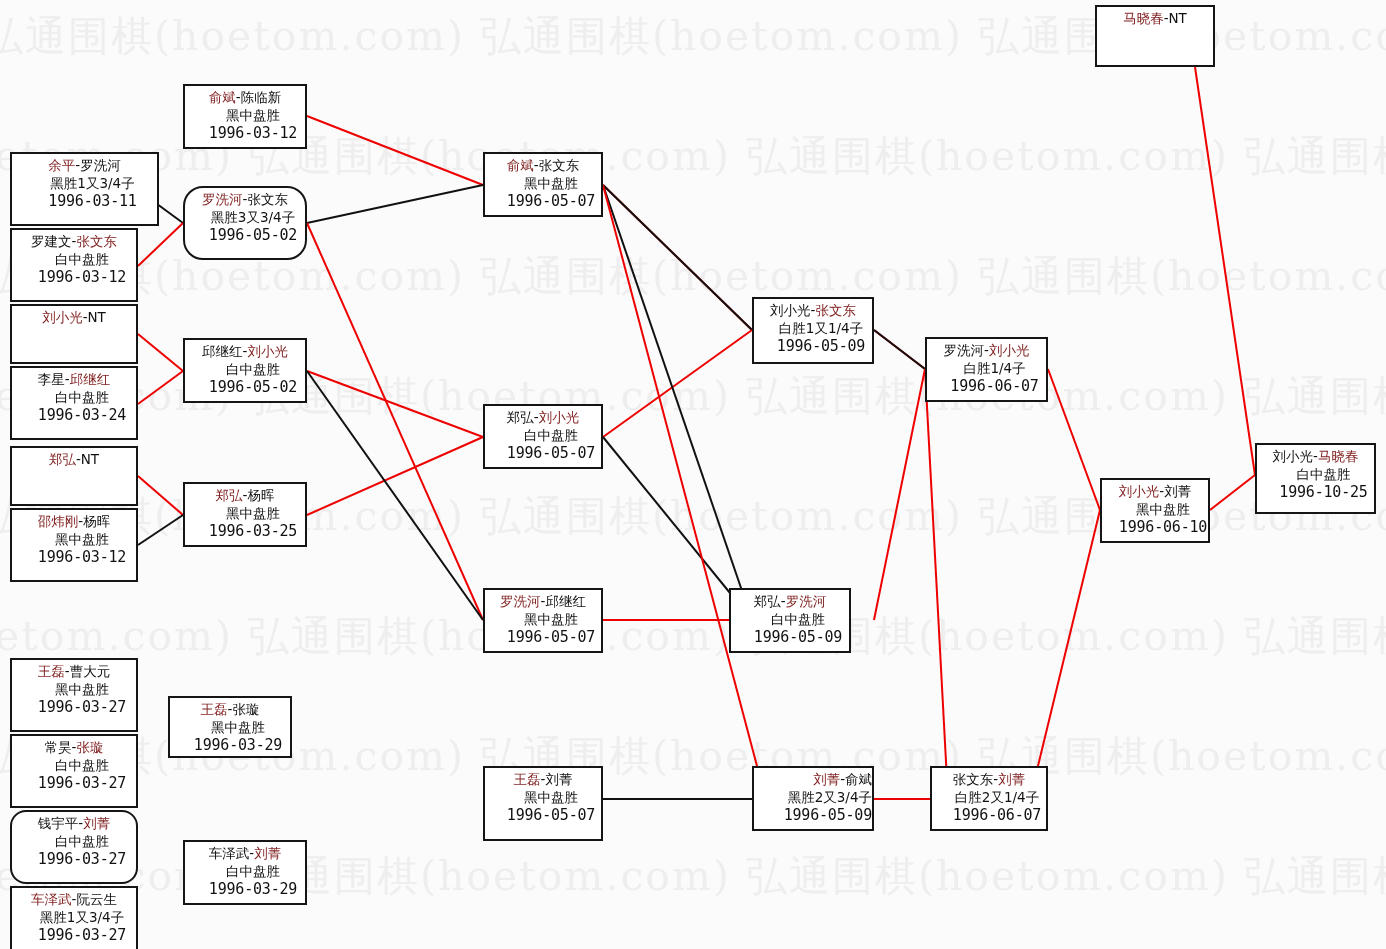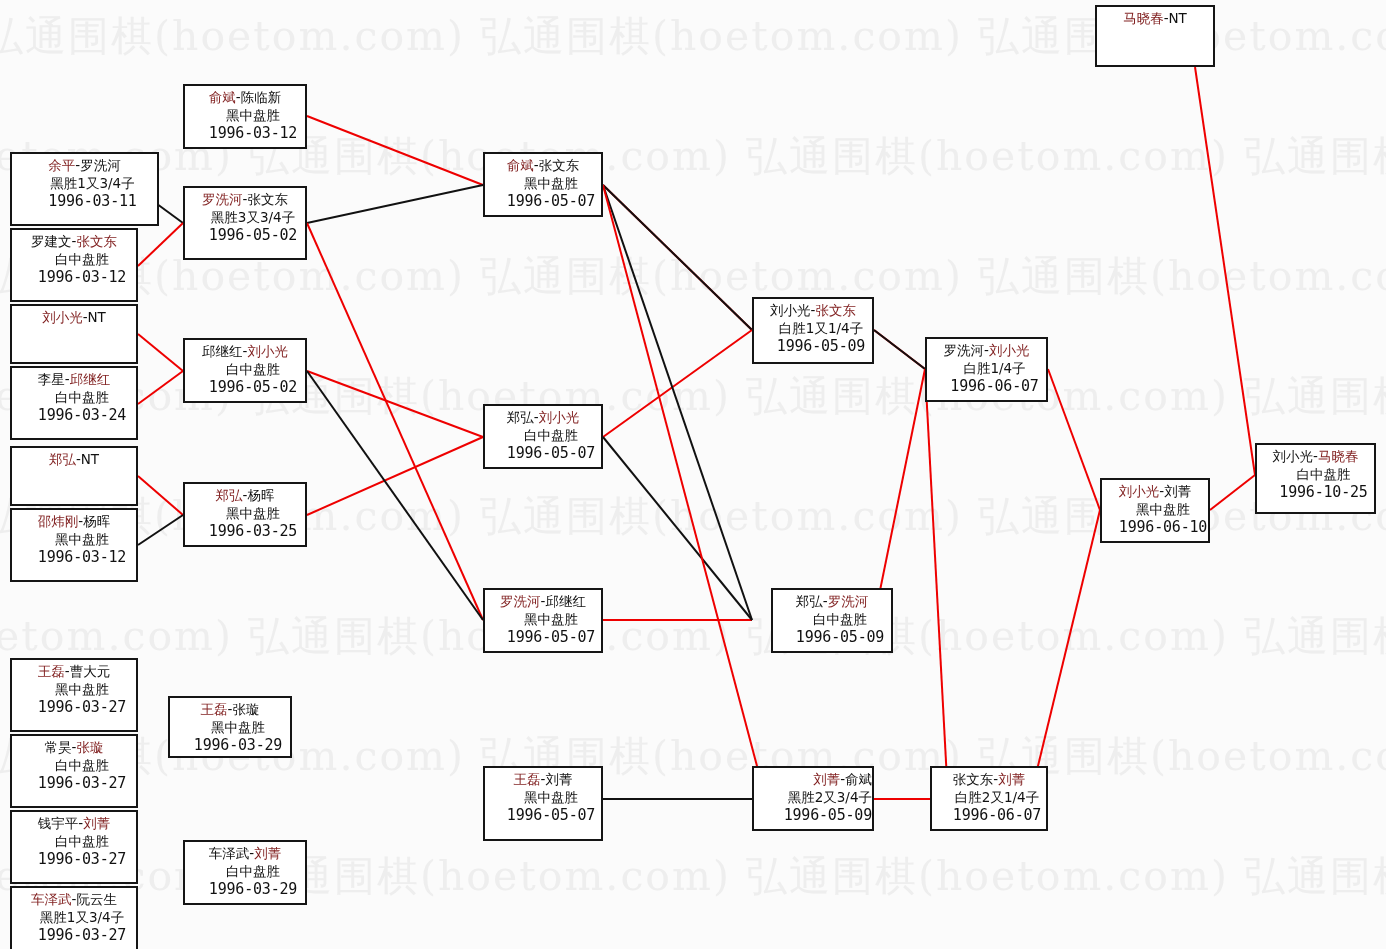--- a/index.html
+++ b/index.html
@@ -153,36 +153,36 @@
       <div class="match-box" style="left: 10px; top: 658px; width: 128px; height: 74px; border-color: rgb(21, 21, 21);">
         <div class="players"><span class="w">王磊</span><span class="sep">-</span><span class="l">曹大元</span></div>
         <div class="result">黑中盘胜</div>
         <div class="date">1996-03-27</div>
       </div>
       <div class="match-box" style="left: 10px; top: 734px; width: 128px; height: 74px; border-color: rgb(21, 21, 21);">
         <div class="players"><span class="l">常昊</span><span class="sep">-</span><span class="w">张璇</span></div>
         <div class="result">白中盘胜</div>
         <div class="date">1996-03-27</div>
       </div>
-      <div class="match-box" style="left: 10px; top: 810px; width: 128px; height: 74px; border-color: rgb(21, 21, 21);">
+      <div class="match-box" style="left: 10px; top: 810px; width: 128px; height: 74px; border-color: rgb(21, 21, 21); border-radius: 16px;">
         <div class="players"><span class="l">钱宇平</span><span class="sep">-</span><span class="w">刘菁</span></div>
         <div class="result">白中盘胜</div>
         <div class="date">1996-03-27</div>
       </div>
       <div class="match-box" style="left: 10px; top: 886px; width: 128px; height: 74px; border-color: rgb(21, 21, 21);">
         <div class="players"><span class="w">车泽武</span><span class="sep">-</span><span class="l">阮云生</span></div>
         <div class="result">黑胜1又3/4子</div>
         <div class="date">1996-03-27</div>
       </div>
       <div class="match-box" style="left: 183px; top: 84px; width: 124px; height: 65px; border-color: rgb(21, 21, 21);">
         <div class="players"><span class="w">俞斌</span><span class="sep">-</span><span class="l">陈临新</span></div>
         <div class="result">黑中盘胜</div>
         <div class="date">1996-03-12</div>
       </div>
-      <div class="match-box" style="left: 183px; top: 186px; width: 124px; height: 74px; border-color: rgb(21, 21, 21);">
+      <div class="match-box" style="left: 183px; top: 186px; width: 124px; height: 74px; border-color: rgb(21, 21, 21); border-radius: 20px;">
         <div class="players"><span class="w">罗洗河</span><span class="sep">-</span><span class="l">张文东</span></div>
         <div class="result">黑胜3又3/4子</div>
         <div class="date">1996-05-02</div>
       </div>
       <div class="match-box" style="left: 183px; top: 338px; width: 124px; height: 65px; border-color: rgb(21, 21, 21);">
         <div class="players"><span class="l">邱继红</span><span class="sep">-</span><span class="w">刘小光</span></div>
         <div class="result">白中盘胜</div>
         <div class="date">1996-05-02</div>
       </div>
       <div class="match-box" style="left: 183px; top: 482px; width: 124px; height: 65px; border-color: rgb(21, 21, 21);">
@@ -218,21 +218,21 @@
       <div class="match-box" style="left: 483px; top: 766px; width: 120px; height: 75px; border-color: rgb(21, 21, 21);">
         <div class="players"><span class="w">王磊</span><span class="sep">-</span><span class="l">刘菁</span></div>
         <div class="result">黑中盘胜</div>
         <div class="date">1996-05-07</div>
       </div>
       <div class="match-box" style="left: 752px; top: 297px; width: 122px; height: 67px; border-color: rgb(21, 21, 21);">
         <div class="players"><span class="l">刘小光</span><span class="sep">-</span><span class="w">张文东</span></div>
         <div class="result">白胜1又1/4子</div>
         <div class="date">1996-05-09</div>
       </div>
-      <div class="match-box" style="left: 771px; top: 588px; width: 122px; height: 65px; border-color: rgb(21, 21, 21);">
+      <div class="match-box" style="left: 729px; top: 588px; width: 122px; height: 65px; border-color: rgb(21, 21, 21);">
         <div class="players"><span class="l">郑弘</span><span class="sep">-</span><span class="w">罗洗河</span></div>
         <div class="result">白中盘胜</div>
         <div class="date">1996-05-09</div>
       </div>
       <div class="match-box" style="left: 752px; top: 766px; width: 122px; height: 65px; border-color: rgb(21, 21, 21); text-align: right;">
         <div class="players"><span class="w">刘菁</span><span class="sep">-</span><span class="l">俞斌</span></div>
         <div class="result">黑胜2又3/4子</div>
         <div class="date">1996-05-09</div>
       </div>
       <div class="match-box" style="left: 925px; top: 337px; width: 123px; height: 65px; border-color: rgb(21, 21, 21);">

